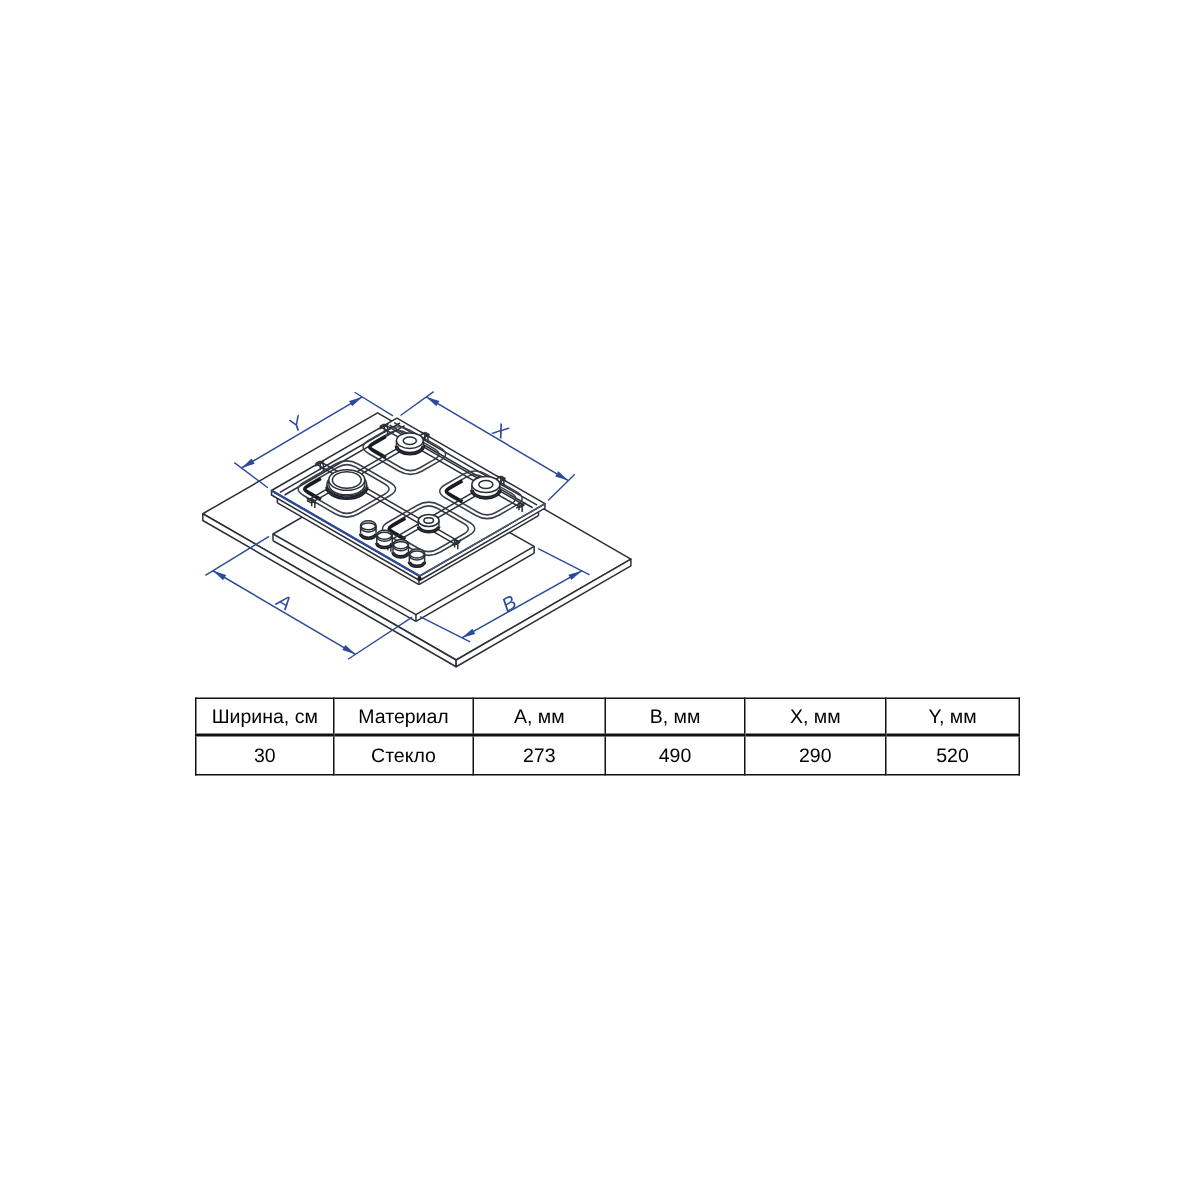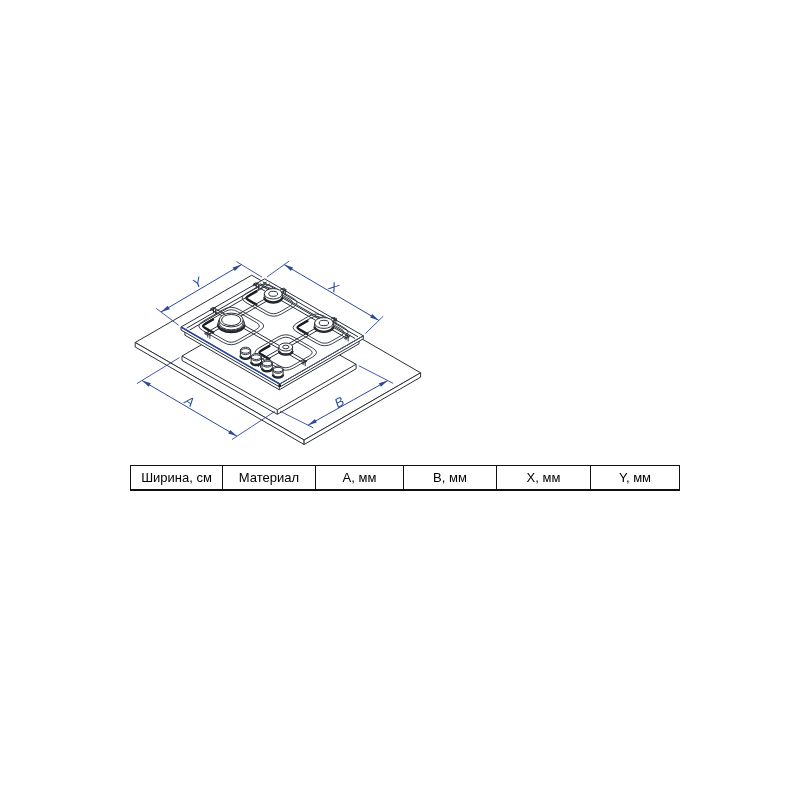--- a/index.html
+++ b/index.html
@@ -247,14 +247,22 @@
 <table>
 <tbody>
         <tr class="h">
           <td style="width:91px">Ширина, см</td>
           <td style="width:92px">Материал</td>
           <td style="width:87px">A, мм</td>
           <td style="width:92px">B, мм</td>
           <td style="width:93px">X, мм</td>
           <td style="width:88px">Y, мм</td>
         </tr>
+<tr class="d">
+          <td>30</td>
+          <td>Стекло</td>
+          <td>273</td>
+          <td>490</td>
+          <td>290</td>
+          <td>520</td>
+        </tr>
 </tbody>
     </table>
 </div>
 </body></html>

